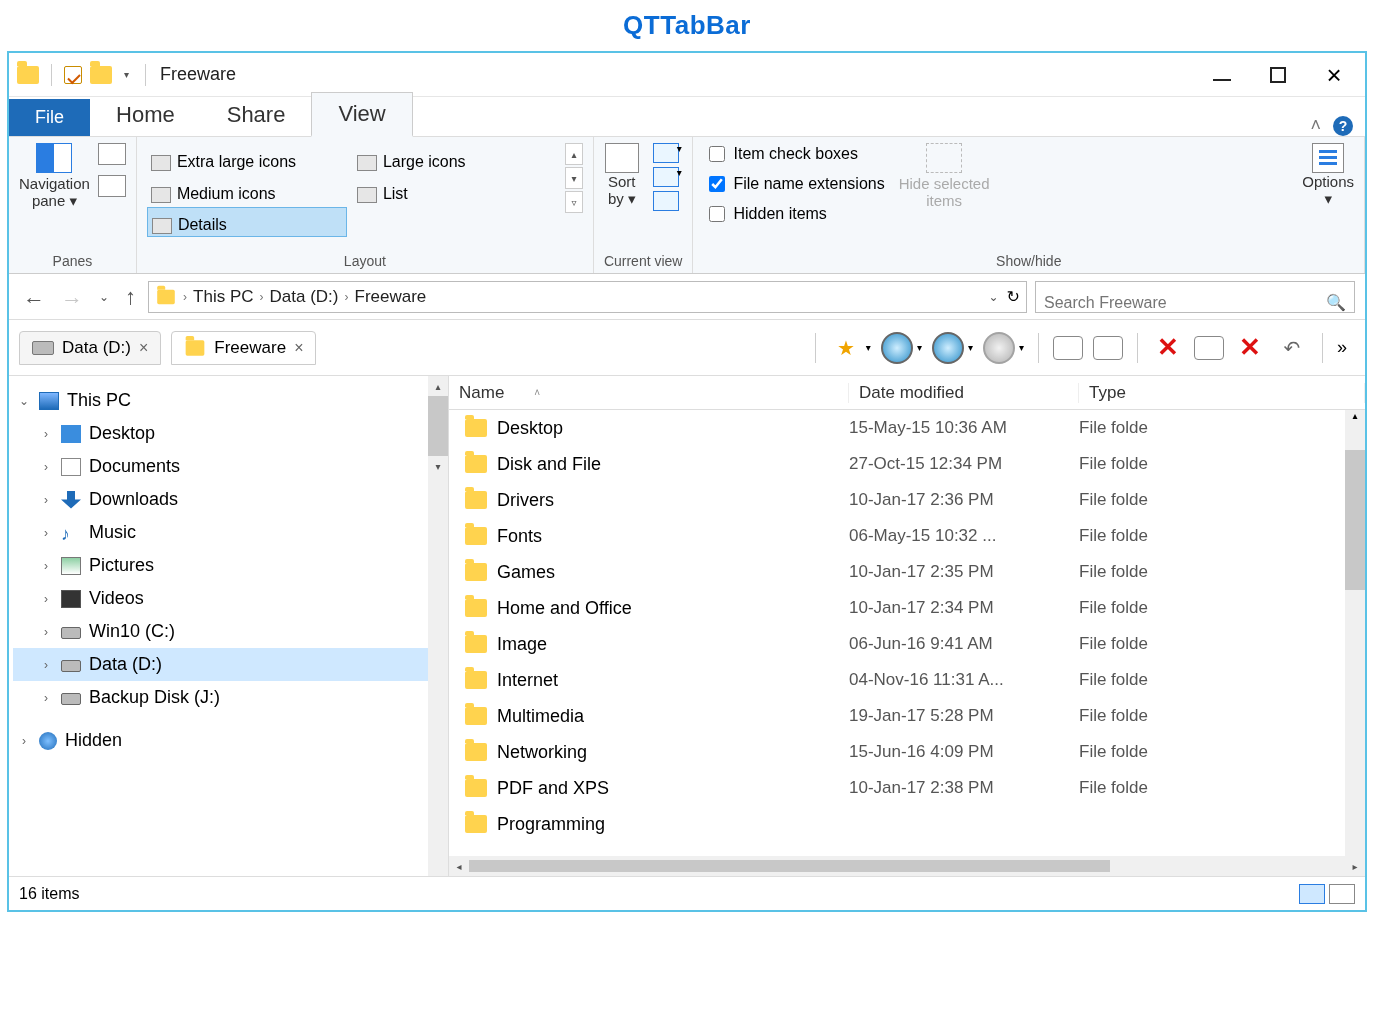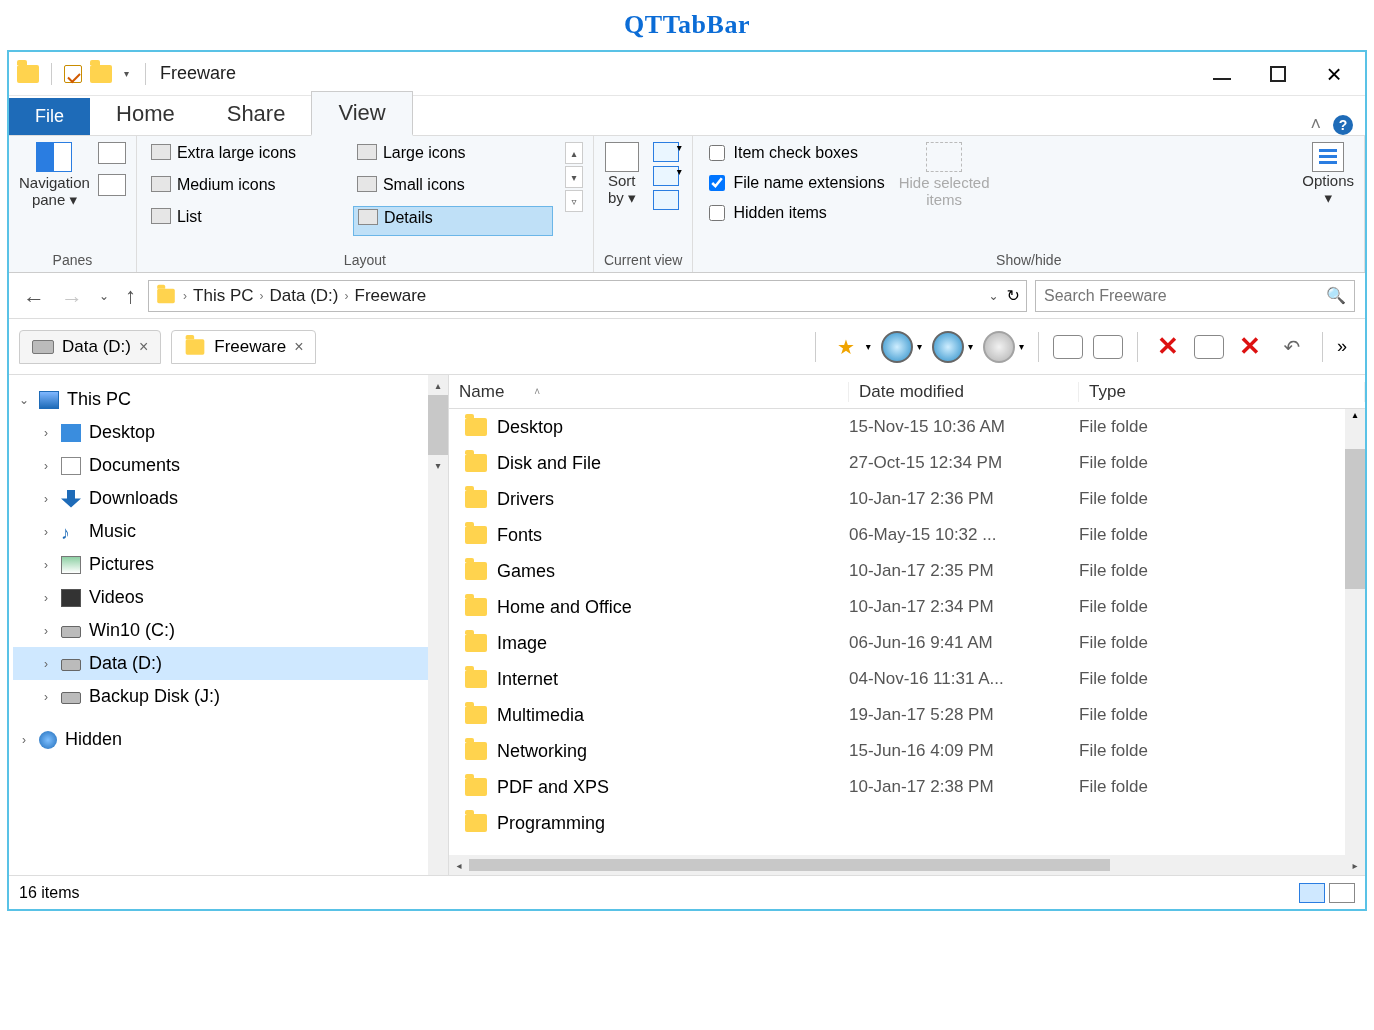--- a/index.html
+++ b/index.html
@@ -1,17 +1,17 @@
 <!DOCTYPE html>
 <html><head>
 <meta charset="utf-8">
 <style>
   * { box-sizing: border-box; margin: 0; padding: 0; font-family: "Segoe UI", Tahoma, sans-serif; }
   body { background: #fff; display: flex; flex-direction: column; align-items: center; padding: 4px; }
-  .outer-title { color: #0b6cd6; font-weight: 700; font-size: 26px; letter-spacing: .5px; margin: 6px 0 10px; font-family: Liberation Serif, serif; }
+  .outer-title { color: #0b6cd6; font-weight: 700; font-size: 26px; letter-spacing: .5px; margin: 6px 0 10px; }
   .window { width: 1360px; border: 2px solid #59c2e6; background: #fff; }
 
   
   .titlebar { display: flex; align-items: center; height: 44px; padding: 0 8px; border-bottom: 1px solid #e6e6e6; background: #fff; }
   .qat { display: flex; align-items: center; gap: 8px; }
   .folder-ico { width: 22px; height: 18px; background: #ffd34e; border-radius: 2px; position: relative; }
   .folder-ico::before { content: ""; position: absolute; top: -5px; left: 0; width: 10px; height: 5px; background: #ffd34e; border-radius: 2px 2px 0 0; }
   .check-ico { width: 18px; height: 18px; border: 1px solid #c98c00; border-radius: 2px; position: relative; background:#fff; }
   .check-ico::after { content:""; position:absolute; left:3px; top:7px; width:10px; height:5px; border-left:2px solid #d15a00; border-bottom:2px solid #d15a00; transform: rotate(-45deg); }
   .qat-divider { width:1px; height:22px; background:#ccc; margin:0 4px; }
@@ -36,21 +36,21 @@
   .ribbon { display:flex; background:#f5f8fb; border-bottom:1px solid #ccc; }
   .rgroup { border-right:1px solid #ddd; padding: 6px 10px 2px; display:flex; flex-direction:column; align-items:center; }
   .rgroup-body { display:flex; align-items:flex-start; gap:8px; flex:1; }
   .rgroup-label { font-size:14px; color:#555; padding:4px 0 2px;margin-top:12px; }
   .nav-big { display:flex; flex-direction:column; align-items:center; gap:2px; cursor:pointer; }
   .nav-ico { width:36px; height:30px; border:1px solid #2a7de1; background:linear-gradient(#fff,#eaf2fb); }
   .nav-ico.half { background: linear-gradient(90deg,#2a7de1 50%, #fff 50%); }
   .small-ico { width:28px; height:22px; border:1px solid #888; margin-bottom:4px; background:#fff; }
   .btn-txt { font-size:15px; color:#333; text-align:center; line-height:1.15; }
   .layout-grid { display:grid; grid-template-columns: repeat(2, 200px); grid-auto-rows: 30px; gap:2px 6px; position:relative; }
-  .layout-item { display:flex; align-items:flex-start; gap:6px; padding:2px 4px; font-size:16px; cursor:pointer; }
+  .layout-item { display:flex; align-items:flex-end; gap:6px; padding:2px 4px; font-size:16px; cursor:pointer; }
   .layout-item.selected { background:#bfe0f7; border:1px solid #6bb6e8; }
   .li-ico { width:20px; height:16px; background:#e6e6e6; border:1px solid #888; }
   .layout-scroll { display:flex; flex-direction:column; gap:2px; margin-left:4px; }
   .ls-btn { width:18px; height:22px; border:1px solid #ccc; background:#fff; font-size:10px; display:flex; align-items:center; justify-content:center; color:#555; cursor:pointer; }
   .sort-col { display:flex; flex-direction:column; align-items:center; cursor:pointer; }
   .sort-ico { width:34px; height:30px; border:1px solid #888; background:#fff; }
   .cv-extras { display:flex; flex-direction:column; gap:4px; margin-left:6px; }
   .mini { width:26px; height:20px; border:1px solid #2a7de1; background:#eaf6ff; cursor:pointer; }
   .checks { display:flex; flex-direction:column; gap:12px; padding:2px 6px; }
   .chk { display:flex; align-items:center; gap:8px; font-size:16px; cursor:pointer; }
@@ -63,21 +63,21 @@
 
   
   .addr-row { display:flex; align-items:center; height:46px; padding:4px 10px; gap:8px; border-bottom:1px solid #ddd; }
   .nav-arrow { font-size:22px; color:#555; cursor:pointer; padding:0 4px; }
   .nav-arrow.dim { color:#c7c7c7; cursor:default; }
   .addr-box { display:flex; align-items:center; border:1px solid #bbb; height:32px; flex:1; padding:0 6px; gap:6px; }
   .crumb { font-size:17px; color:#222; cursor:pointer; }
   .sep { color:#777; font-size:12px; }
   .addr-tail { margin-left:auto; display:flex; gap:8px; align-items:center; }
   .refresh { font-size:16px; cursor:pointer; }
-  .search-box { display:flex; align-items:center; border:1px solid #bbb; height:32px; width:320px; padding:0 8px; }
+  .search-box { display:flex; align-items:flex-end; border:1px solid #bbb; height:32px; width:320px; padding:0 8px; }
   .search-box input { border:none; outline:none; font-size:16px; color:#666; flex:1; }
   .mag { font-size:16px; cursor:pointer; }
 
   
   .qtbar { display:flex; align-items:center; height:56px; border-bottom:1px solid #ddd; padding:0 10px; gap:10px; background:#fff; }
   .qt-tab { display:flex; align-items:center; gap:8px; border:1px solid #ccc; border-radius:4px 4px 0 0; padding:6px 12px; font-size:17px; background:#f5f5f5; cursor:pointer; }
   .qt-tab.active { background:#fff; }
   .disk-ico { width:22px; height:14px; background:#bbb; border-radius:2px; border:1px solid #777; }
   .tab-x { font-size:16px; color:#666; cursor:pointer; }
   .qt-tools { margin-left:auto; display:flex; align-items:center; gap:10px; padding-right:8px; }
@@ -204,24 +204,20 @@
           <div class="layout-item">
               <span class="li-ico"></span>
               <span>Large icons</span>
             </div>
           <div class="layout-item">
               <span class="li-ico"></span>
               <span>Medium icons</span>
             </div>
           <div class="layout-item">
               <span class="li-ico"></span>
-              <span>Small icons</span>
-            </div>
-          <div class="layout-item">
-              <span class="li-ico"></span>
               <span>List</span>
             </div>
           <div class="layout-item selected">
               <span class="li-ico"></span>
               <span>Details</span>
             </div>
         </div>
         <div class="layout-scroll">
           <div class="ls-btn">▴</div>
           <div class="ls-btn">▾</div>
@@ -422,21 +418,21 @@
       <div class="rows" id="rows">
         <div class="list-vscroll">
             <div style="height:20px;text-align:center;font-size:10px">▴</div>
             <div class="thumb"></div>
           </div>
       <div class="row">
             <div class="rname">
               <span class="fico"></span>
               <span>Desktop</span>
             </div>
-            <div class="rdate">15-Nov-15 10:36 AM</div>
+            <div class="rdate">15-May-15 10:36 AM</div>
             <div class="rtype">File folde</div>
           </div>
           <div class="row">
             <div class="rname">
               <span class="fico"></span>
               <span>Disk and File</span>
             </div>
             <div class="rdate">27-Oct-15 12:34 PM</div>
             <div class="rtype">File folde</div>
           </div>

